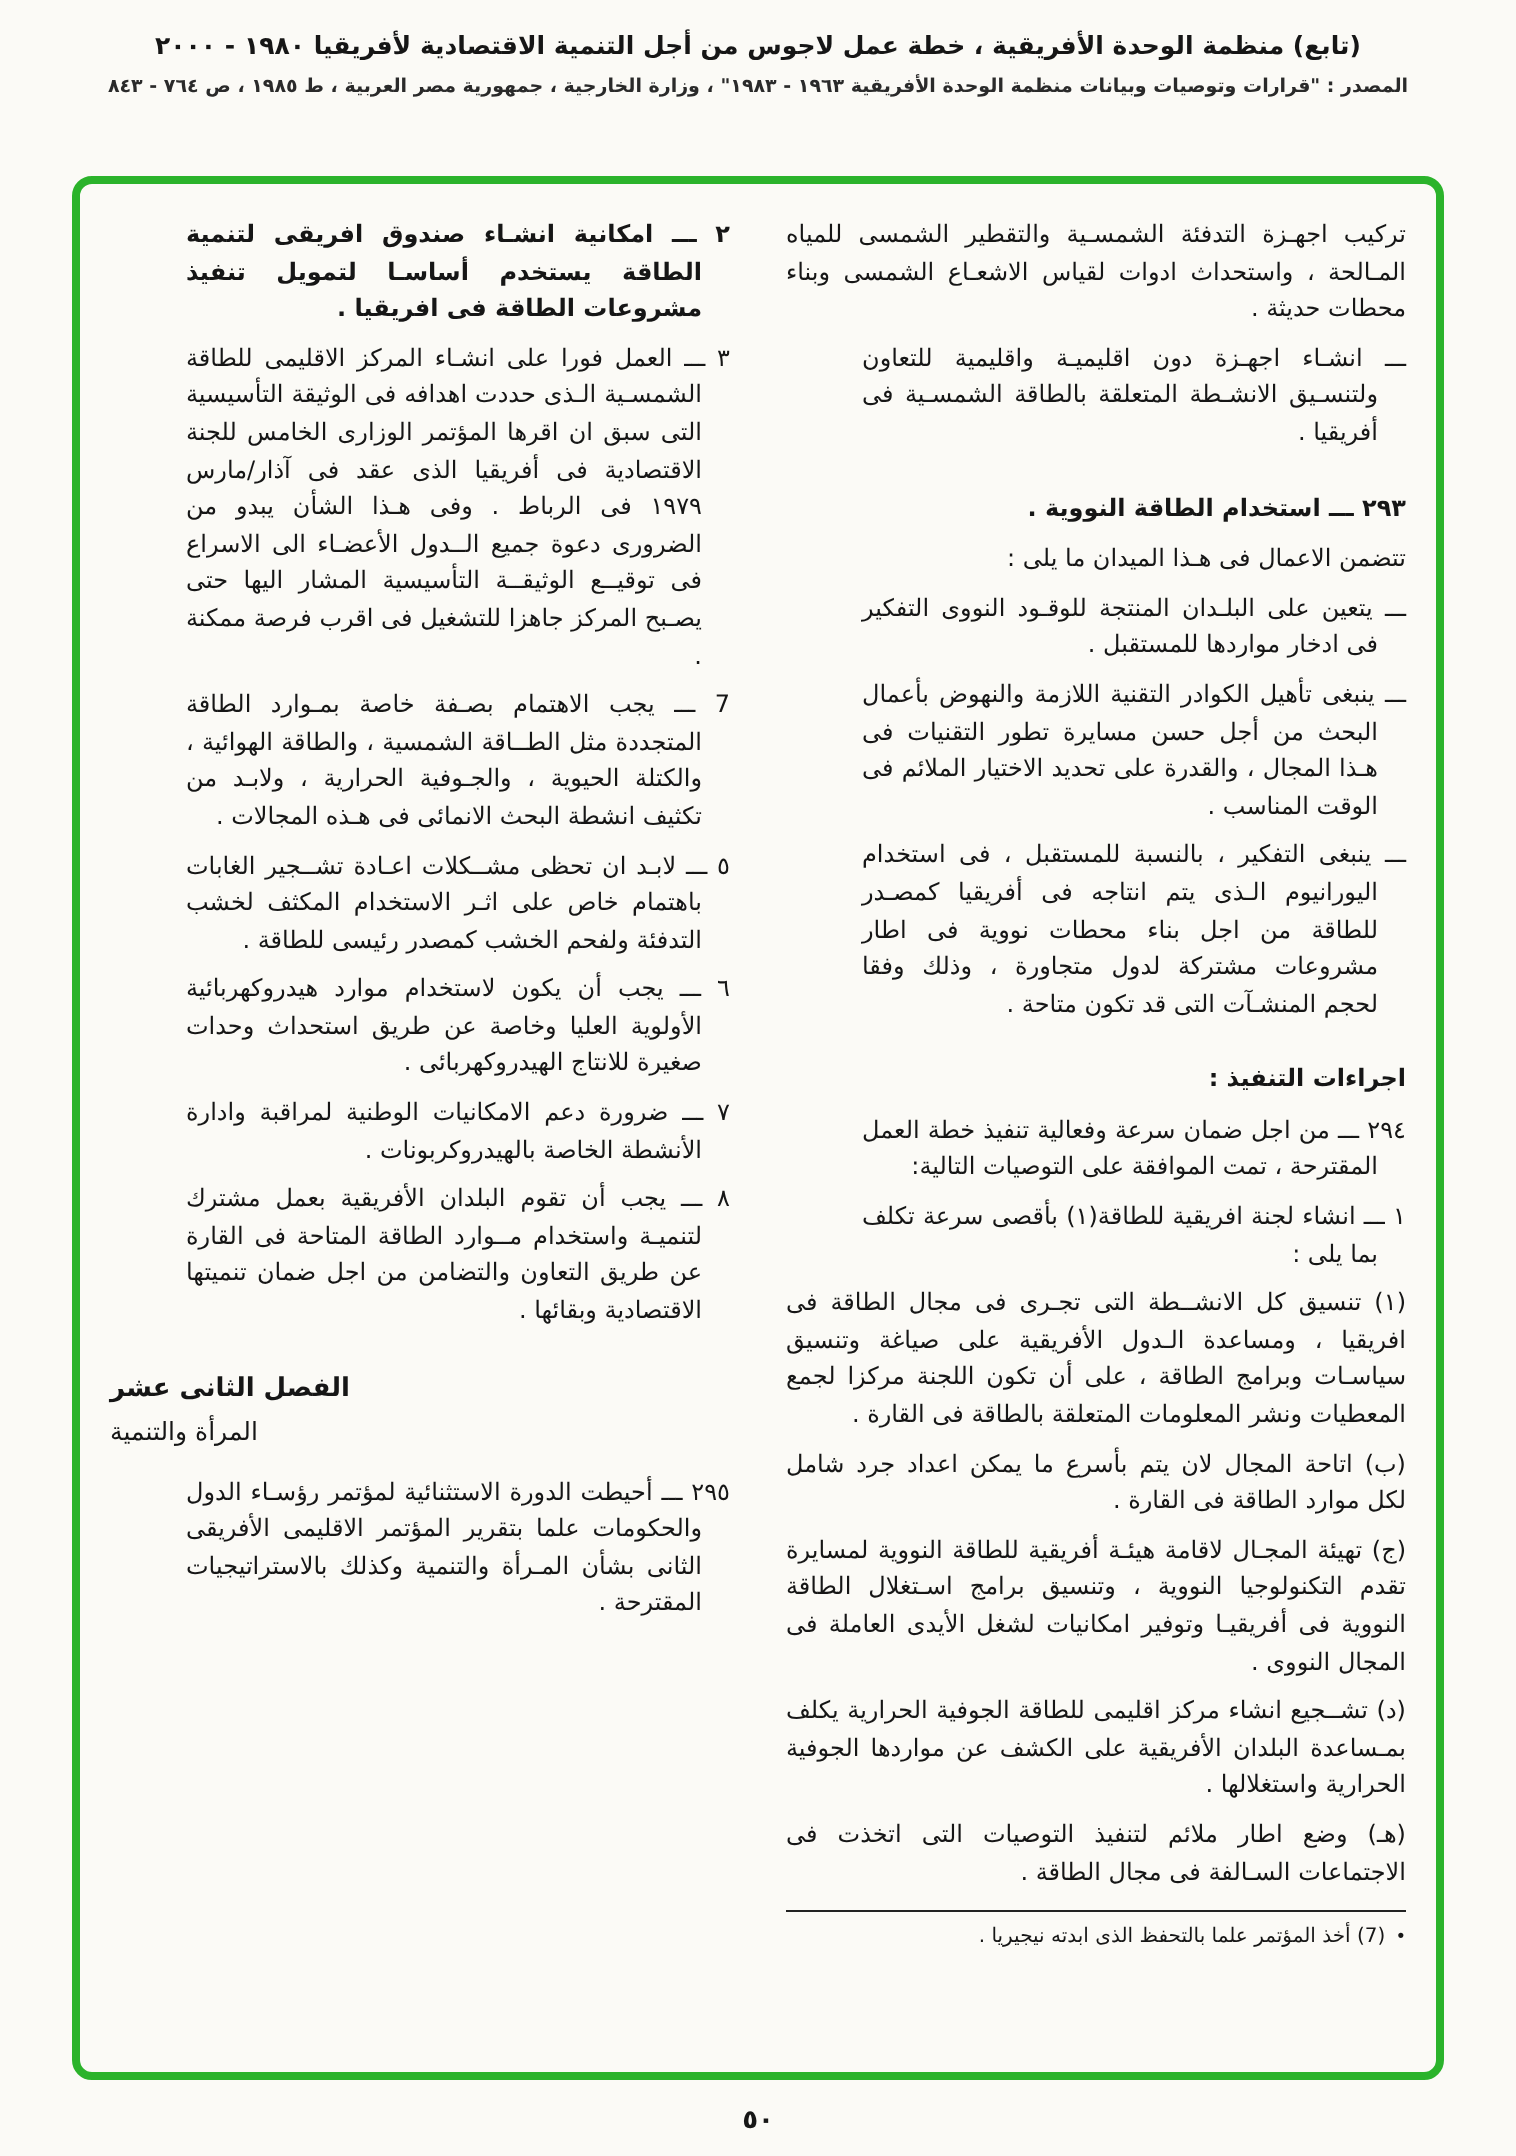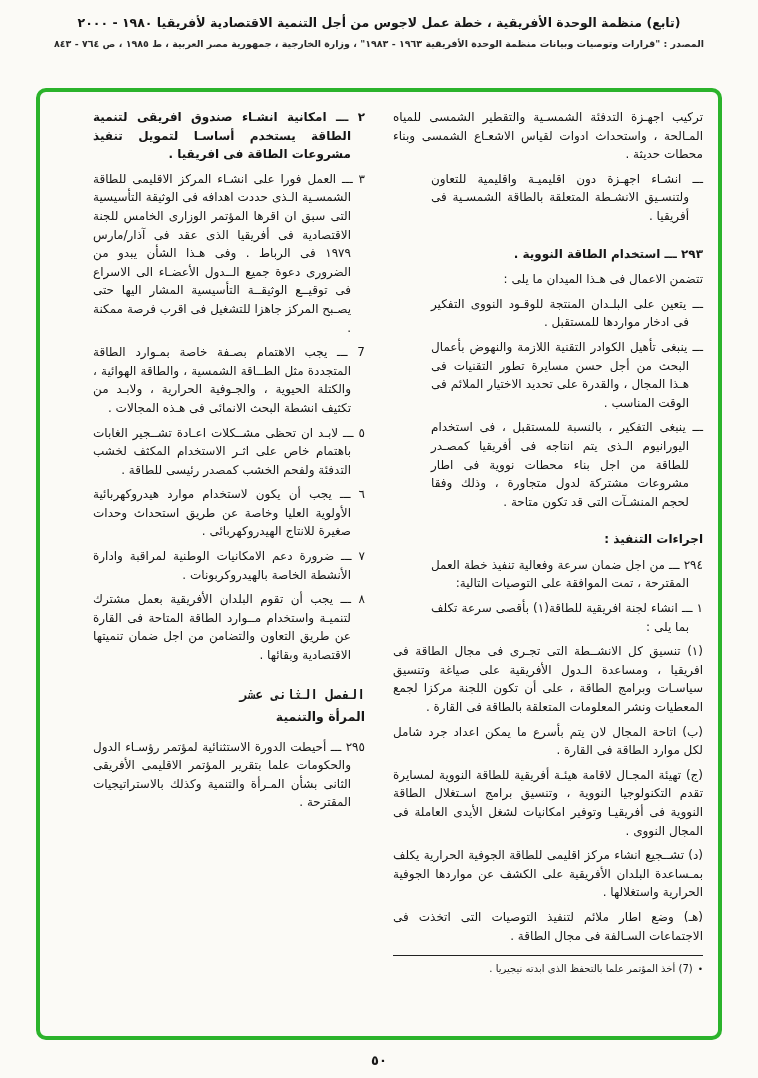--- a/index.html
+++ b/index.html
@@ -52,29 +52,28 @@
     margin-left:38px;
   }
   .bold{font-weight:bold;}
   .section-head{
     font-weight:bold;
     margin-top:19px;
     margin-bottom:7px;
   }
   .chapter-head{
     font-weight:bold;
-    text-align:right;
+    text-align:left;
     font-size:13px;
     margin-top:22px;
     margin-bottom:6px;
-    font-family:Liberation Mono, monospace;
   }
   .chapter-sub{
-    font-weight:bold;
-    text-align:right;
+    font-weight:normal;
+    text-align:left;
     font-size:12.5px;
     margin-bottom:14px;
   }
   .footnote{
     margin-top:10px;
     border-top:1.5px solid #222;
     padding-top:5px;
     font-size:10px;
     line-height:1.5;
     display:flex;

